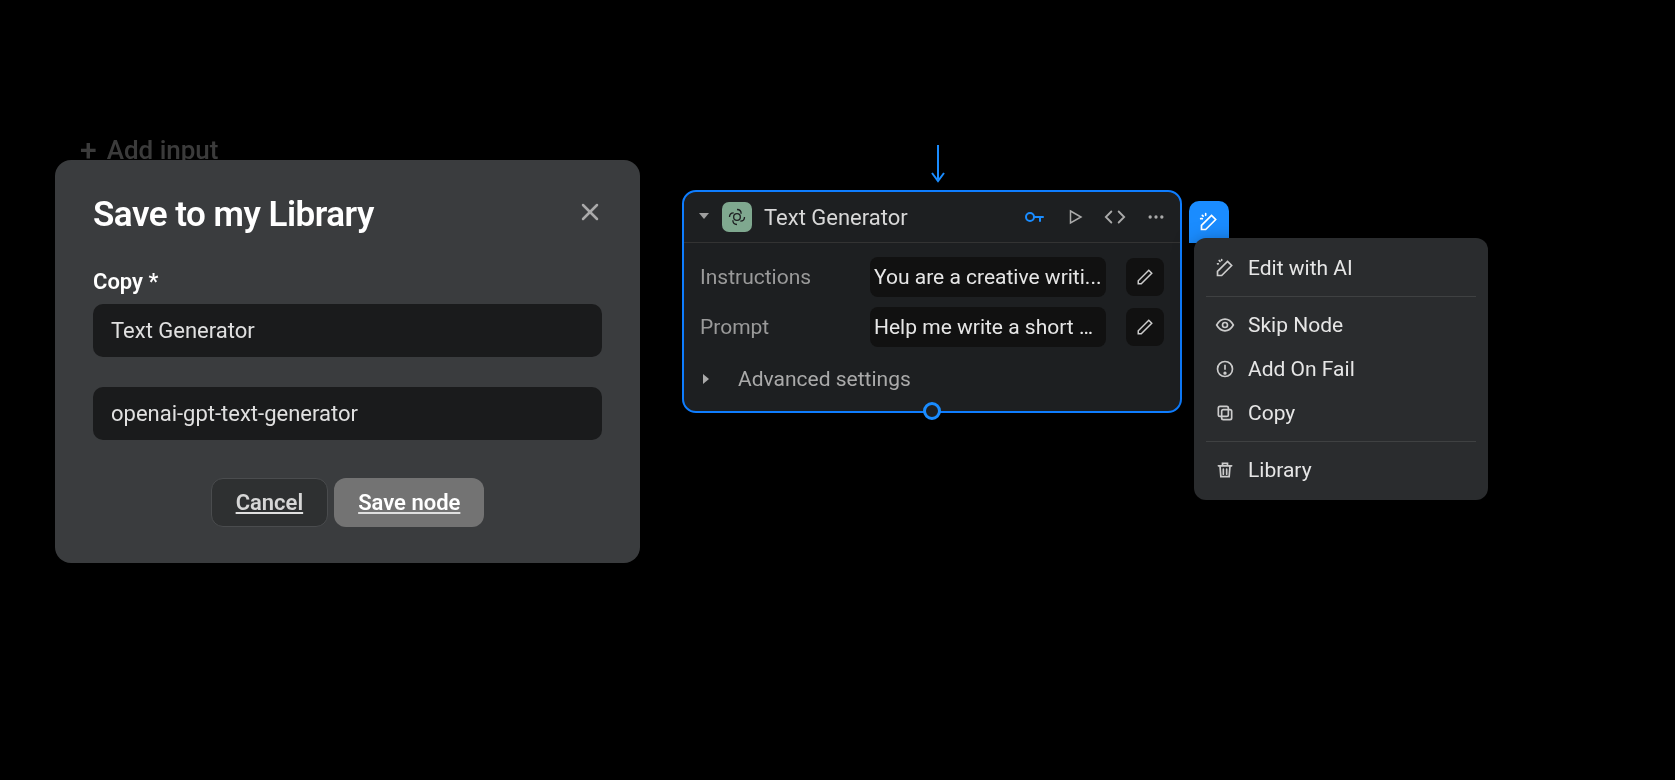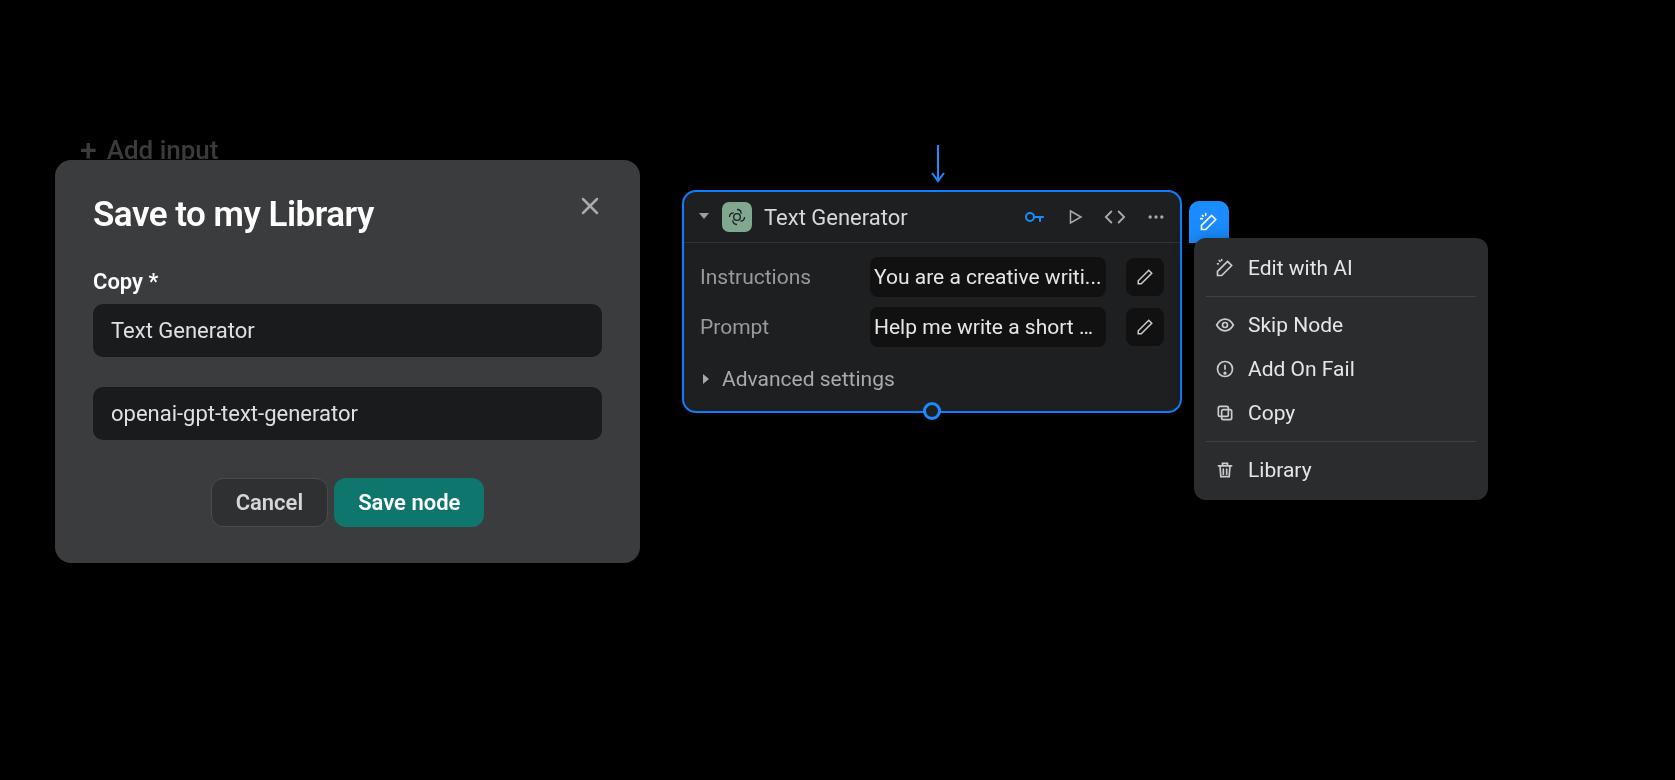--- a/index.html
+++ b/index.html
@@ -42,20 +42,21 @@
       top: 160px;
       width: 585px;
       background: #3a3c3e;
       border-radius: 16px;
       padding: 34px 38px 36px 38px;
       box-shadow: 0 0 0 0 rgba(0,0,0,0);
     }
     .modal-header {
       display: flex;
       justify-content: space-between;
+      align-items: center;
       margin-bottom: 34px;
     }
     .modal-title {
       font-size: 35px;
       font-weight: 600;
       color: #fff;
       letter-spacing: -0.5px;
     }
     .modal-close {
       color: #aaa;
@@ -79,36 +80,37 @@
       font-size: 22px;
       font-weight: 400;
       outline: none;
       margin-bottom: 30px;
     }
     .modal-footer {
       display: flex;
       justify-content: center;
       gap: 6px;
       margin-top: 28px;
+      text-decoration: underline;
     }
     .btn {
       padding: 11px 24px;
       border-radius: 12px;
       font-size: 22px;
       font-weight: 600;
       border: none;
       cursor: pointer;
     }
     .btn-cancel {
       background: #2e3031;
       color: #d6d6d6;
       border: 1px solid #4a4c4e;
     }
     .btn-primary {
-      background: #0f766e;
+      background: #737373;
       color: #fff;
     }
 
     
     .node-arrow {
       position: absolute;
       left: 930px;
       top: 145px;
       color: #0e7dff;
     }
@@ -194,21 +196,21 @@
       border-radius: 8px;
       display: flex;
       align-items: center;
       justify-content: center;
       color: #ccc;
       cursor: pointer;
     }
     .node-adv {
       display: flex;
       align-items: center;
-      gap: 10px;
+      gap: 26px;
       color: #aaa;
       font-size: 21px;
       padding: 10px 0 12px 0;
       cursor: pointer;
       text-align: center;
     }
     .node-port {
       position: absolute;
       left: 50%;
       bottom: -9px;

